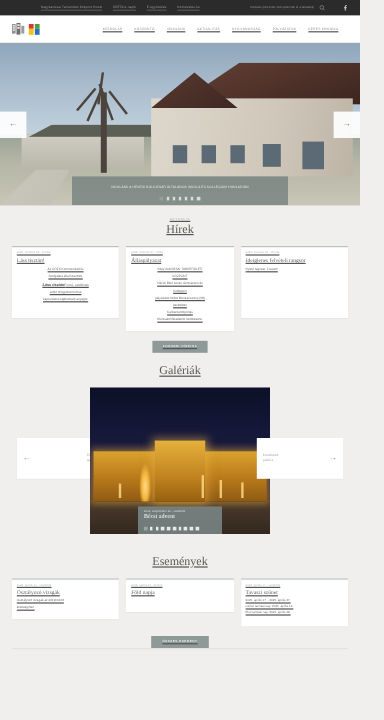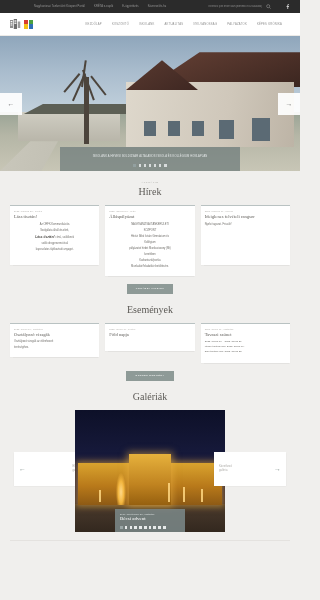--- a/index.html
+++ b/index.html
@@ -3,21 +3,21 @@
 <meta charset="utf-8">
 <style>
   * { margin:0; padding:0; box-sizing:border-box; }
   html,body { width:300px; height:600px; overflow:hidden; }
   body {
     font-family:"Liberation Sans", sans-serif;
     background:#f0efed;
     color:#555;
     font-size:3px;
   }
-  .page { width:300px; height:600px; position:relative; }
+  .page { width:300px; height:600px; position:relative;text-decoration:underline; }
 
   
   .topbar {
     height:13px; background:#2b2b2b; display:flex; align-items:center;
     padding:0 8px; gap:0;
   }
   .topbar-links { display:flex; align-items:center; gap:9px; margin-left:26px; }
   .topbar-links a {
     color:#9a9a9a; font-size:2.6px; letter-spacing:.12px; text-decoration:none;
     white-space:nowrap;
@@ -355,56 +355,20 @@
       </div>
 
     </div>
 
     <div class="btn-wrap">
       <button class="btn">KORÁBBI HÍREINK</button>
     </div>
   </div>
 
   <div class="section">
-    <div class="sec-title">Események</div>
-
-    <div class="cards">
-
-      <div class="card ev-card">
-        <div class="card-date">2025. április 10., csütörtök</div>
-        <div class="card-title">Osztályozó vizsgák</div>
-        <div class="card-body">
-          <p>Osztályozó vizsgák az előrehozott</p>
-          <p>érettségihez.</p>
-        </div>
-      </div>
-
-      <div class="card ev-card">
-        <div class="card-date">2025. április 11., péntek</div>
-        <div class="card-title">Föld napja</div>
-      </div>
-
-      <div class="card ev-card-3">
-        <div class="card-date">2025. április 17., csütörtök</div>
-        <div class="card-title">Tavaszi szünet</div>
-        <div class="card-body">
-          <div class="ev-line">2025. április 17. - 2025. április 27.</div>
-          <div class="ev-line">Utolsó tanítási nap: 2025. április 16.</div>
-          <div class="ev-line">Első tanítási nap: 2025. április 28.</div>
-        </div>
-      </div>
-
-    </div>
-
-    <div class="btn-wrap">
-      <button class="btn">ÖSSZES ESEMÉNY</button>
-    </div>
-  </div>
-
-  <div class="section">
     <div class="sec-title">Galériák</div>
 
     <div class="gallery-wrap">
 
       <div class="gal-arrow-box left">
         <span class="gal-arrow">←</span>
         <span class="gal-arrow-label">
           <span>Előző</span><br>
           <span>galéria</span>
         </span>
@@ -443,15 +407,51 @@
           <span class="gal-dot"></span>
           <span class="gal-dot"></span>
           <span class="gal-dot"></span>
           <span class="gal-dot"></span>
         </div>
       </div>
 
     </div>
   </div>
 
+  <div class="section">
+    <div class="sec-title">Események</div>
+
+    <div class="cards">
+
+      <div class="card ev-card">
+        <div class="card-date">2025. április 10., csütörtök</div>
+        <div class="card-title">Osztályozó vizsgák</div>
+        <div class="card-body">
+          <p>Osztályozó vizsgák az előrehozott</p>
+          <p>érettségihez.</p>
+        </div>
+      </div>
+
+      <div class="card ev-card">
+        <div class="card-date">2025. április 11., péntek</div>
+        <div class="card-title">Föld napja</div>
+      </div>
+
+      <div class="card ev-card-3">
+        <div class="card-date">2025. április 17., csütörtök</div>
+        <div class="card-title">Tavaszi szünet</div>
+        <div class="card-body">
+          <div class="ev-line">2025. április 17. - 2025. április 27.</div>
+          <div class="ev-line">Utolsó tanítási nap: 2025. április 16.</div>
+          <div class="ev-line">Első tanítási nap: 2025. április 28.</div>
+        </div>
+      </div>
+
+    </div>
+
+    <div class="btn-wrap">
+      <button class="btn">ÖSSZES ESEMÉNY</button>
+    </div>
+  </div>
+
   <div class="divider"></div>
 
 </div>
 
 </body></html>

